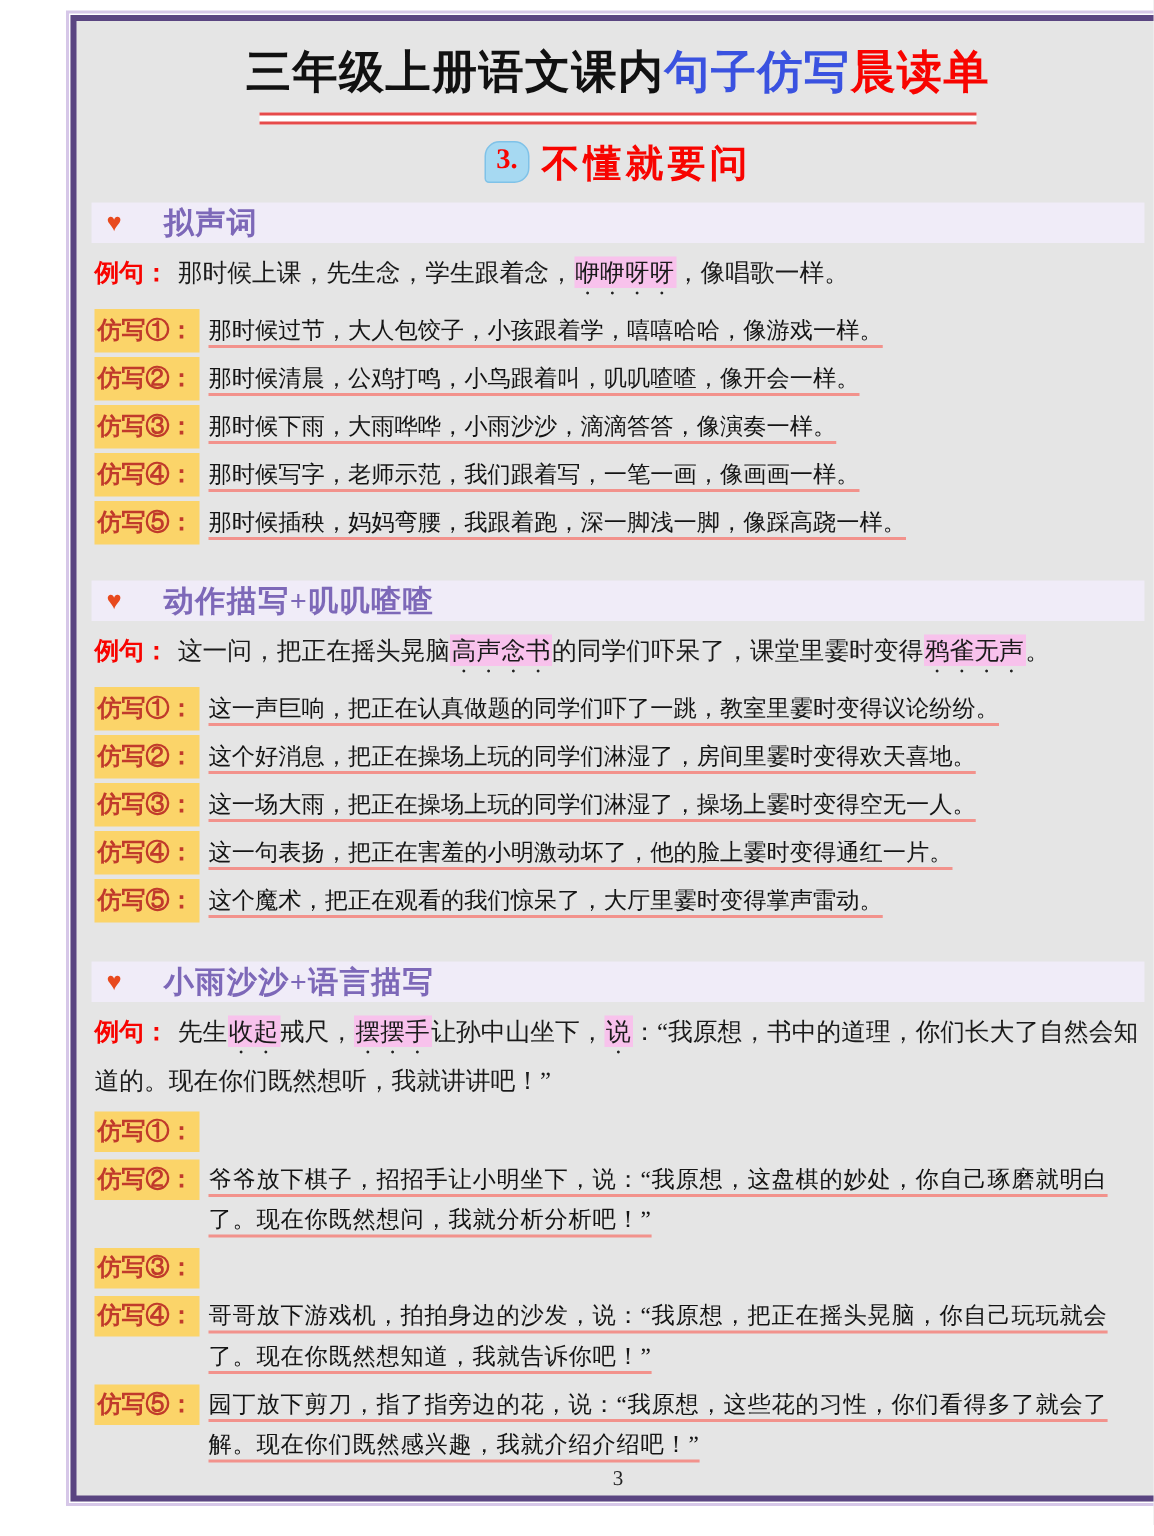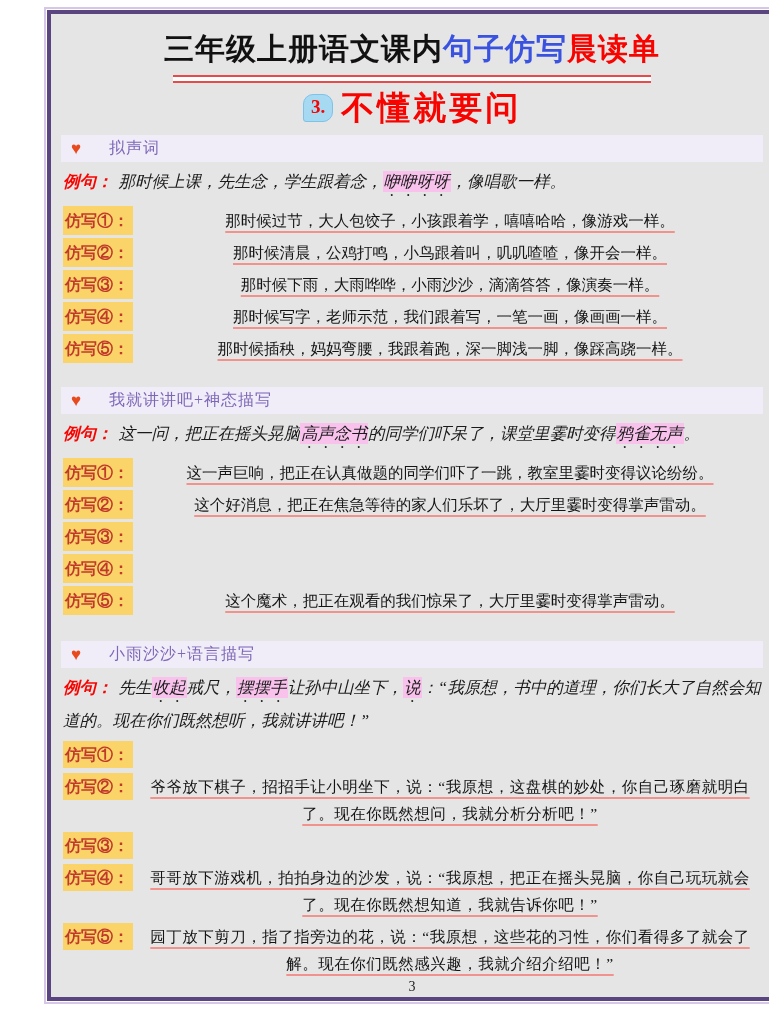--- a/index.html
+++ b/index.html
@@ -19,37 +19,37 @@
   .t-black{color:#111111;}
   .t-blue{color:#3a52e0;}
   .t-red{color:#f80400;}
 
   .double-line{width:478px;height:2px;margin:7px auto 8px auto;
     border-top:2px solid #e64a4a;border-bottom:2px solid #e64a4a;padding:1px 0;box-sizing:content-box;background:#fff;}
 
   .subtitle{display:flex;align-items:center;justify-content:center;gap:8px;margin:2px 0 10px 0;height:34px;}
   .bubble{background:#a6d9f2;border:1px solid #7fc2e8;border-radius:10px 10px 10px 3px;
     color:#f80400;font-size:19px;font-weight:bold;padding:0px 7px 2px 7px;line-height:24px;}
-  .lesson-name{color:#f80400;font-size:33px;font-weight:bold;letter-spacing:3px;}
+  .lesson-name{color:#f80400;font-size:25px;font-weight:bold;letter-spacing:3px;}
 
   section{margin:0;}
   .sec2{margin-top:24px;}
   .sec3{margin-top:26px;}
 
   .bar{background:#f0ecf8;display:flex;align-items:center;padding:3px 10px;height:21px;}
   .heart{color:#e8491d;font-size:17px;line-height:17px;margin-right:28px;}
-  .sec-title{color:#7d68b8;font-size:16px;font-weight:normal;letter-spacing:1px;}
+  .sec-title{color:#7d68b8;font-size:20px;font-weight:bold;letter-spacing:1px;}
 
-  .example{margin:5px 2px 6px 2px;font-size:16.5px;line-height:29px;font-style:italic;}
+  .example{margin:5px 2px 6px 2px;font-size:16.5px;line-height:29px;}
   .ex-label{color:#f80400;font-weight:bold;margin-right:6px;}
   .hl{background:#f8c2ec;padding:1px 1px;
     -webkit-text-emphasis:filled dot #222;-webkit-text-emphasis-position:under right;
     text-emphasis:filled dot #222;text-emphasis-position:under right;}
 
-  .im{display:flex;align-items:baseline;margin:0 2px 3px 2px;font-size:15.5px;line-height:29px;text-align:center;}
+  .im{display:flex;align-items:baseline;margin:0 2px 3px 2px;font-size:15.5px;line-height:29px;}
   .im-label{flex:none;background:#fbd469;color:#c03a2b;font-weight:bold;padding:0 4px 0 2px;margin-right:6px;font-size:16px;}
   .im-text{flex:1;color:#141414;
     text-decoration-line:underline;text-decoration-color:#f2928c;
     text-decoration-thickness:2px;text-underline-offset:5px;}
   .sec3 .im{line-height:27px;margin-bottom:5px;}
   .sec3 .im-text{letter-spacing:0.5px;}
 
   .pageno{position:absolute;bottom:2px;left:0;right:0;text-align:center;font-size:14px;color:#222;}
 </style>
 </head>
@@ -93,37 +93,39 @@
         <div class="im">
             <span class="im-label">仿写⑤：</span>
             <span class="im-text">那时候插秧，妈妈弯腰，我跟着跑，深一脚浅一脚，像踩高跷一样。</span>
           </div>
       </div>
     </section>
 
     <section class="sec2">
       <div class="bar">
         <span class="heart">♥</span>
-        <span class="sec-title">我就讲讲吧+神态描写</span>
+        <span class="sec-title">动作描写+叽叽喳喳</span>
       </div>
       <p class="example"><span class="ex-label">例句：</span><span>这一问，把正在摇头晃脑</span><span class="hl">高声念书</span><span>的同学们吓呆了，课堂里霎时变得</span><span class="hl">鸦雀无声</span><span>。</span></p>
       <div class="im-list">
         <div class="im">
             <span class="im-label">仿写①：</span>
             <span class="im-text">这一声巨响，把正在认真做题的同学们吓了一跳，教室里霎时变得议论纷纷。</span>
           </div>
         <div class="im">
             <span class="im-label">仿写②：</span>
-            <span class="im-text">这个好消息，把正在焦急等待的家人们乐坏了，大厅里霎时变得掌声雷动。</span>
+            <span class="im-text">这个好消息，把正在操场上玩的同学们淋湿了，房间里霎时变得欢天喜地。</span>
           </div>
         <div class="im">
             <span class="im-label">仿写③：</span>
+            <span class="im-text">这一场大雨，把正在操场上玩的同学们淋湿了，操场上霎时变得空无一人。</span>
           </div>
         <div class="im">
             <span class="im-label">仿写④：</span>
+            <span class="im-text">这一句表扬，把正在害羞的小明激动坏了，他的脸上霎时变得通红一片。</span>
           </div>
         <div class="im">
             <span class="im-label">仿写⑤：</span>
             <span class="im-text">这个魔术，把正在观看的我们惊呆了，大厅里霎时变得掌声雷动。</span>
           </div>
       </div>
     </section>
 
     <section class="sec3">
       <div class="bar">

